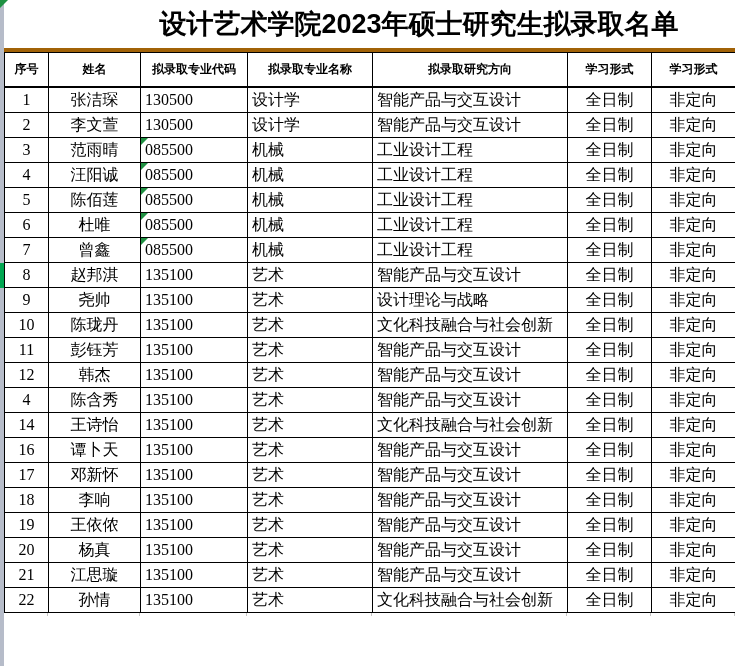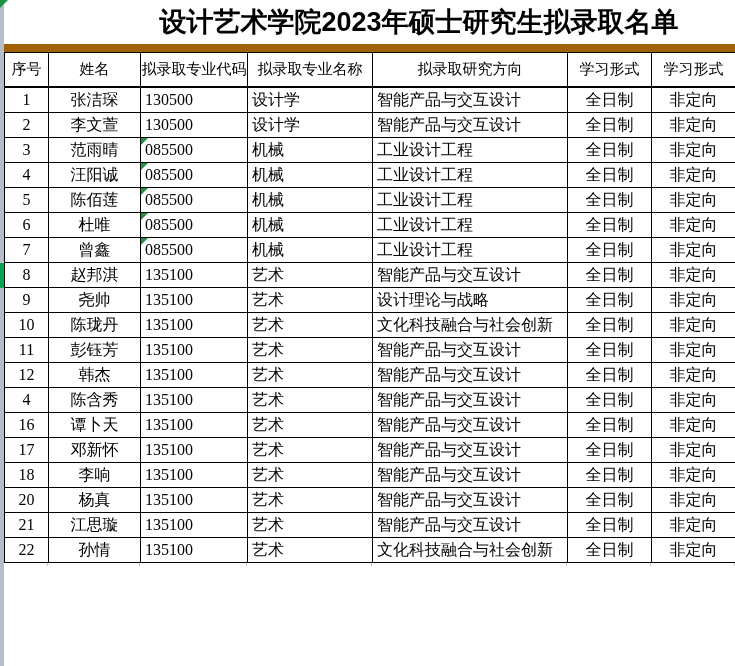--- a/index.html
+++ b/index.html
@@ -12,28 +12,28 @@
   .strip-green { position:absolute; left:0; width:4px; height:25px; }
 
   
   .corner-tri { position:absolute; top:0; left:0; width:0; height:0;
                 border-top:8px solid #1f9142; border-right:8px solid transparent; z-index:6; }
 
   .content { position:absolute; left:4px; top:0; width:731px; }
 
   .title-cell { box-sizing:border-box; height:52px; width:731px;
                 display:flex; align-items:center; justify-content:center;
-                padding-left:99px; border-bottom:8px solid #a16207;
+                padding-left:99px; border-bottom:4px solid #a16207;
                 font-weight:bold; font-size:27px; letter-spacing:0;
                 font-family:"Liberation Sans", sans-serif; white-space:nowrap;text-align:center; }
 
   table { border-collapse:collapse; table-layout:fixed; width:731px; }
   th, td { border:1px solid #000; overflow:hidden; white-space:nowrap;
            text-align:center; padding:0; position:relative; }
-  th { height:33px; font-size:15px; font-weight:normal;
+  th { height:33px; font-size:12px; font-weight:bold;
        border-bottom-width:2px; font-family:"Liberation Sans", sans-serif; }
   td { height:24px; font-size:16px; font-weight:normal;
        font-family:"Liberation Serif", serif; }
   td.al { text-align:left; padding-left:4px; }
 
   .tri { position:absolute; top:0; left:0; width:0; height:0;
          border-top:7px solid #1f9142; border-right:7px solid transparent; }
 
   .bottom-sliver { height:3px; width:731px; display:flex; overflow:hidden; }
   .bottom-sliver i { display:block; height:3px; border-right:1px solid #c4c4c4;
@@ -184,40 +184,58 @@
           <tr>
             <td>4</td>
             <td>陈含秀</td>
             <td class="al">135100</td>
             <td class="al">艺术</td>
             <td class="al">智能产品与交互设计</td>
             <td>全日制</td>
             <td>非定向</td>
           </tr>
           <tr>
+            <td>14</td>
+            <td>王诗怡</td>
+            <td class="al">135100</td>
+            <td class="al">艺术</td>
+            <td class="al">文化科技融合与社会创新</td>
+            <td>全日制</td>
+            <td>非定向</td>
+          </tr>
+          <tr>
             <td>16</td>
             <td>谭卜天</td>
             <td class="al">135100</td>
             <td class="al">艺术</td>
             <td class="al">智能产品与交互设计</td>
             <td>全日制</td>
             <td>非定向</td>
           </tr>
           <tr>
             <td>17</td>
             <td>邓新怀</td>
             <td class="al">135100</td>
             <td class="al">艺术</td>
             <td class="al">智能产品与交互设计</td>
             <td>全日制</td>
             <td>非定向</td>
           </tr>
           <tr>
             <td>18</td>
             <td>李响</td>
+            <td class="al">135100</td>
+            <td class="al">艺术</td>
+            <td class="al">智能产品与交互设计</td>
+            <td>全日制</td>
+            <td>非定向</td>
+          </tr>
+          <tr>
+            <td>19</td>
+            <td>王依侬</td>
             <td class="al">135100</td>
             <td class="al">艺术</td>
             <td class="al">智能产品与交互设计</td>
             <td>全日制</td>
             <td>非定向</td>
           </tr>
           <tr>
             <td>20</td>
             <td>杨真</td>
             <td class="al">135100</td>

